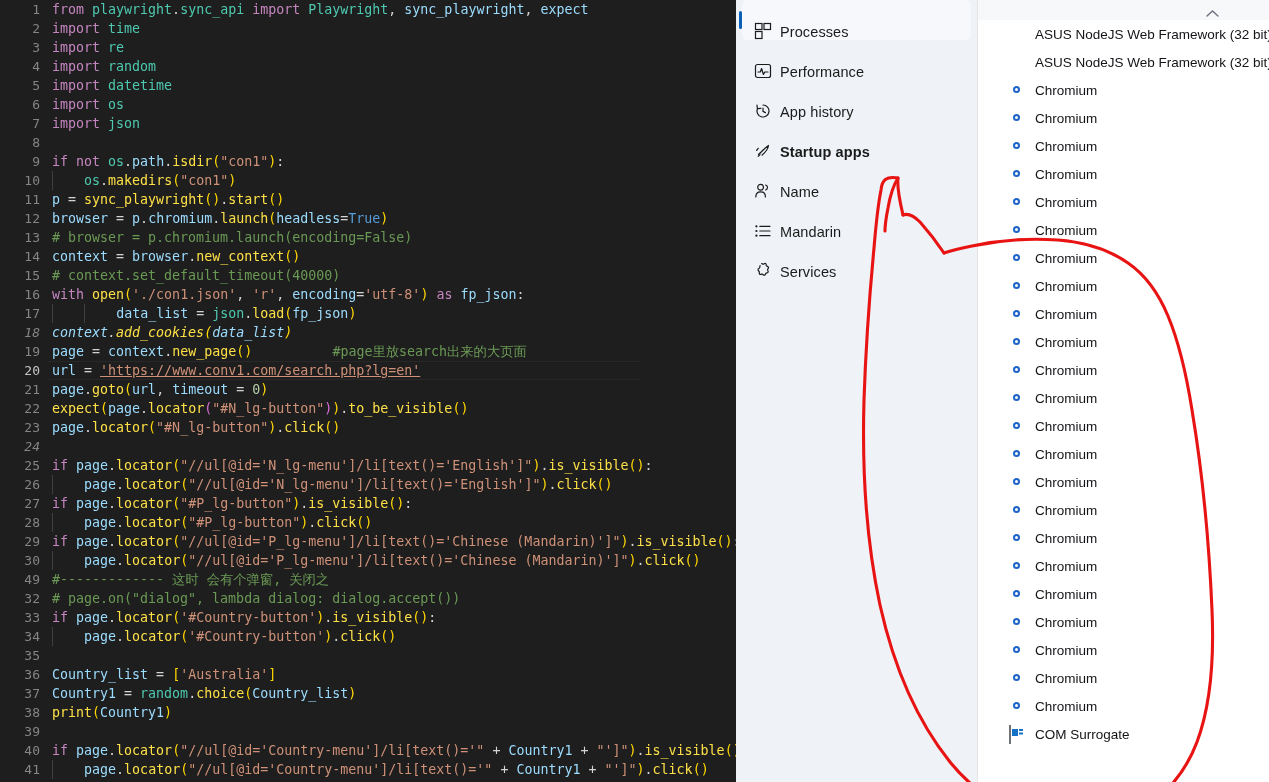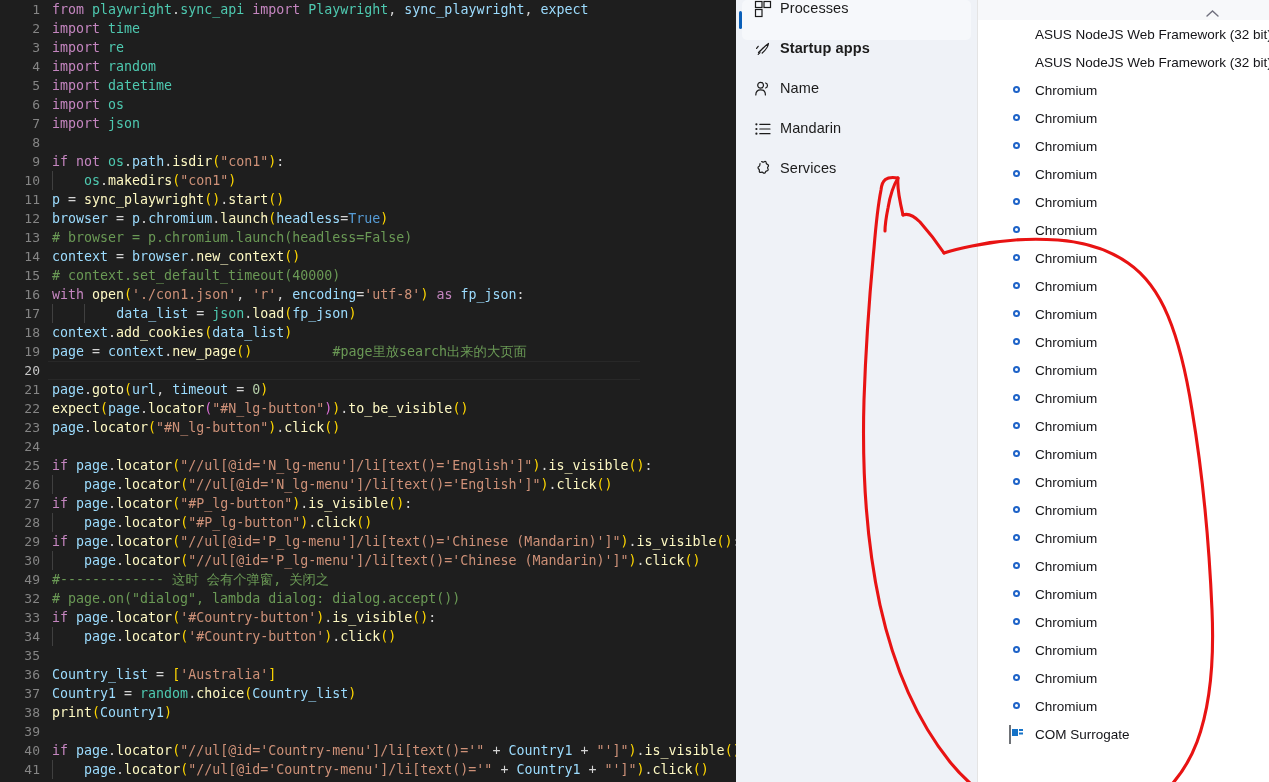--- a/index.html
+++ b/index.html
@@ -51,21 +51,21 @@
     border-bottom: 1px solid #282828;
   }
   .indent-guide {
     position: absolute; top: 0; bottom: 0; width: 1px;
     background: #404040;
   }
 
   
   .kw  { color: #c586c0; }   
   .kw2 { color: #569cd6; }   
-  .fn  { color: #fef9c3; }   
+  .fn  { color: #fde047; }   
   .var { color: #9cdcfe; }   
   .mod { color: #4ec9b0; }   
   .str { color: #ce9178; }   
   .num { color: #b5cea8; }   
   .cmt { color: #6a9955; }   
   .pun { color: #d4d4d4; }   
   .brk { color: #ffd700; }   
   .brk2{ color: #da70d6; }   
   .lnk { color: #ce9178; text-decoration: underline; }
 
@@ -79,21 +79,21 @@
   #tm-nav {
     position: absolute; left: 0; top: 0;
     width: 241px; height: 782px;
     background: #eff2f7;
   }
   .nav-item {
     position: relative;
     height: 40px;
     margin: 6px 6px 0 6px;
     border-radius: 5px;
-    display: flex; align-items: flex-start;
+    display: flex; align-items: flex-end;
     cursor: default;
   }
   .nav-item.selected { background: #f6f8fb; }
   .nav-item.selected .sel-bar {
     position: absolute; left: -3px; top: 11px;
     width: 3px; height: 18px; border-radius: 2px;
     background: #0a5fb8;
   }
   .nav-icon {
     width: 34px; margin-left: 4px;
@@ -207,32 +207,32 @@
         <div class="code-line" style="top: 38px; position: absolute; left: 0px; width: 736px;"><span class="ln">3</span><span class="ctext"><span class="kw">import</span><span class="pun"> </span><span class="mod">re</span></span></div>
         <div class="code-line" style="top: 57px; position: absolute; left: 0px; width: 736px;"><span class="ln">4</span><span class="ctext"><span class="kw">import</span><span class="pun"> </span><span class="mod">random</span></span></div>
         <div class="code-line" style="top: 76px; position: absolute; left: 0px; width: 736px;"><span class="ln">5</span><span class="ctext"><span class="kw">import</span><span class="pun"> </span><span class="mod">datetime</span></span></div>
         <div class="code-line" style="top: 95px; position: absolute; left: 0px; width: 736px;"><span class="ln">6</span><span class="ctext"><span class="kw">import</span><span class="pun"> </span><span class="mod">os</span></span></div>
         <div class="code-line" style="top: 114px; position: absolute; left: 0px; width: 736px;"><span class="ln">7</span><span class="ctext"><span class="kw">import</span><span class="pun"> </span><span class="mod">json</span></span></div>
         <div class="code-line" style="top: 133px; position: absolute; left: 0px; width: 736px;"><span class="ln">8</span><span class="ctext"></span></div>
         <div class="code-line" style="top: 152px; position: absolute; left: 0px; width: 736px;"><span class="ln">9</span><span class="ctext"><span class="kw">if</span><span class="pun"> </span><span class="kw">not</span><span class="pun"> </span><span class="mod">os</span><span class="pun">.</span><span class="var">path</span><span class="pun">.</span><span class="fn">isdir</span><span class="brk">(</span><span class="str">"con1"</span><span class="brk">)</span><span class="pun">:</span></span></div>
         <div class="code-line" style="top: 171px; position: absolute; left: 0px; width: 736px;"><span class="ln">10</span><span class="indent-guide" style="left: 52px;"></span><span class="ctext"><span class="pun"> </span><span class="pun"> </span><span class="pun"> </span><span class="pun"> </span><span class="mod">os</span><span class="pun">.</span><span class="fn">makedirs</span><span class="brk">(</span><span class="str">"con1"</span><span class="brk">)</span></span></div>
         <div class="code-line" style="top: 190px; position: absolute; left: 0px; width: 736px;"><span class="ln">11</span><span class="ctext"><span class="var">p</span><span class="pun"> </span><span class="pun">=</span><span class="pun"> </span><span class="fn">sync_playwright</span><span class="brk">(</span><span class="brk">)</span><span class="pun">.</span><span class="fn">start</span><span class="brk">(</span><span class="brk">)</span></span></div>
         <div class="code-line" style="top: 209px; position: absolute; left: 0px; width: 736px;"><span class="ln">12</span><span class="ctext"><span class="var">browser</span><span class="pun"> </span><span class="pun">=</span><span class="pun"> </span><span class="var">p</span><span class="pun">.</span><span class="var">chromium</span><span class="pun">.</span><span class="fn">launch</span><span class="brk">(</span><span class="var">headless</span><span class="pun">=</span><span class="kw2">True</span><span class="brk">)</span></span></div>
-        <div class="code-line" style="top: 228px; position: absolute; left: 0px; width: 736px;"><span class="ln">13</span><span class="ctext"><span class="cmt"># browser = p.chromium.launch(headless=False)</span></span></div>
+        <div class="code-line" style="top: 228px; position: absolute; left: 0px; width: 736px;"><span class="ln">13</span><span class="ctext"><span class="cmt"># browser = p.chromium.launch(encoding=False)</span></span></div>
         <div class="code-line" style="top: 247px; position: absolute; left: 0px; width: 736px;"><span class="ln">14</span><span class="ctext"><span class="var">context</span><span class="pun"> </span><span class="pun">=</span><span class="pun"> </span><span class="var">browser</span><span class="pun">.</span><span class="fn">new_context</span><span class="brk">(</span><span class="brk">)</span></span></div>
         <div class="code-line" style="top: 266px; position: absolute; left: 0px; width: 736px;"><span class="ln">15</span><span class="ctext"><span class="cmt"># context.set_default_timeout(40000)</span></span></div>
         <div class="code-line" style="top: 285px; position: absolute; left: 0px; width: 736px;"><span class="ln">16</span><span class="ctext"><span class="kw">with</span><span class="pun"> </span><span class="fn">open</span><span class="brk">(</span><span class="str">'./con1.json'</span><span class="pun">,</span><span class="pun"> </span><span class="str">'r'</span><span class="pun">,</span><span class="pun"> </span><span class="var">encoding</span><span class="pun">=</span><span class="str">'utf-8'</span><span class="brk">)</span><span class="pun"> </span><span class="kw">as</span><span class="pun"> </span><span class="var">fp_json</span><span class="pun">:</span></span></div>
         <div class="code-line" style="top: 304px; position: absolute; left: 0px; width: 736px;"><span class="ln">17</span><span class="indent-guide" style="left: 52px;"></span><span class="indent-guide" style="left: 84px;"></span><span class="ctext"><span class="pun"> </span><span class="pun"> </span><span class="pun"> </span><span class="pun"> </span><span class="pun"> </span><span class="pun"> </span><span class="pun"> </span><span class="pun"> </span><span class="var">data_list</span><span class="pun"> </span><span class="pun">=</span><span class="pun"> </span><span class="mod">json</span><span class="pun">.</span><span class="fn">load</span><span class="brk">(</span><span class="var">fp_json</span><span class="brk">)</span></span></div>
-        <div class="code-line" style="top: 323px; position: absolute; left: 0px; width: 652px;"><span class="ln">18</span><span class="ctext"><span class="var">context</span><span class="pun">.</span><span class="fn">add_cookies</span><span class="brk">(</span><span class="var">data_list</span><span class="brk">)</span></span></div>
+        <div class="code-line" style="top: 323px; position: absolute; left: 0px; width: 652px; font-style: italic;"><span class="ln">18</span><span class="ctext"><span class="var">context</span><span class="pun">.</span><span class="fn">add_cookies</span><span class="brk">(</span><span class="var">data_list</span><span class="brk">)</span></span></div>
         <div class="code-line" style="top: 342px; position: absolute; left: 0px; width: 736px;"><span class="ln">19</span><span class="ctext"><span class="var">page</span><span class="pun"> </span><span class="pun">=</span><span class="pun"> </span><span class="var">context</span><span class="pun">.</span><span class="fn">new_page</span><span class="brk">(</span><span class="brk">)</span><span class="pun"> </span><span class="pun"> </span><span class="pun"> </span><span class="pun"> </span><span class="pun"> </span><span class="pun"> </span><span class="pun"> </span><span class="pun"> </span><span class="pun"> </span><span class="pun"> </span><span class="cmt">#page里放search出来的大页面</span></span></div>
-        <div class="code-line active" style="top: 361px; position: absolute; left: 0px; width: 640px;"><span class="ln">20</span></div>
+        <div class="code-line active" style="top: 361px; position: absolute; left: 0px; width: 640px;"><span class="ln">20</span><span class="ctext"><span class="var">url</span><span class="pun"> </span><span class="pun">=</span><span class="pun"> </span><span class="lnk">'https://www.conv1.com/search.php?lg=en'</span></span></div>
         <div class="code-line" style="top: 380px; position: absolute; left: 0px; width: 736px;"><span class="ln">21</span><span class="ctext"><span class="var">page</span><span class="pun">.</span><span class="fn">goto</span><span class="brk">(</span><span class="var">url</span><span class="pun">,</span><span class="pun"> </span><span class="var">timeout</span><span class="pun"> </span><span class="pun">=</span><span class="pun"> </span><span class="num">0</span><span class="brk">)</span></span></div>
         <div class="code-line" style="top: 399px; position: absolute; left: 0px; width: 736px;"><span class="ln">22</span><span class="ctext"><span class="fn">expect</span><span class="brk">(</span><span class="var">page</span><span class="pun">.</span><span class="fn">locator</span><span class="brk2">(</span><span class="str">"#N_lg-button"</span><span class="brk2">)</span><span class="brk">)</span><span class="pun">.</span><span class="fn">to_be_visible</span><span class="brk">(</span><span class="brk">)</span></span></div>
         <div class="code-line" style="top: 418px; position: absolute; left: 0px; width: 736px;"><span class="ln">23</span><span class="ctext"><span class="var">page</span><span class="pun">.</span><span class="fn">locator</span><span class="brk">(</span><span class="str">"#N_lg-button"</span><span class="brk">)</span><span class="pun">.</span><span class="fn">click</span><span class="brk">(</span><span class="brk">)</span></span></div>
-        <div class="code-line" style="top: 437px; position: absolute; left: 0px; width: 736px;"><span class="ln">24</span><span class="ctext"></span></div>
+        <div class="code-line" style="top: 437px; position: absolute; left: 0px; width: 736px; font-style: italic;"><span class="ln">24</span><span class="ctext"></span></div>
         <div class="code-line" style="top: 456px; position: absolute; left: 0px; width: 736px;"><span class="ln">25</span><span class="ctext"><span class="kw">if</span><span class="pun"> </span><span class="var">page</span><span class="pun">.</span><span class="fn">locator</span><span class="brk">(</span><span class="str">"//ul[@id='N_lg-menu']/li[text()='English']"</span><span class="brk">)</span><span class="pun">.</span><span class="fn">is_visible</span><span class="brk">(</span><span class="brk">)</span><span class="pun">:</span></span></div>
         <div class="code-line" style="top: 475px; position: absolute; left: 0px; width: 736px;"><span class="ln">26</span><span class="indent-guide" style="left: 52px;"></span><span class="ctext"><span class="pun"> </span><span class="pun"> </span><span class="pun"> </span><span class="pun"> </span><span class="var">page</span><span class="pun">.</span><span class="fn">locator</span><span class="brk">(</span><span class="str">"//ul[@id='N_lg-menu']/li[text()='English']"</span><span class="brk">)</span><span class="pun">.</span><span class="fn">click</span><span class="brk">(</span><span class="brk">)</span></span></div>
         <div class="code-line" style="top: 494px; position: absolute; left: 0px; width: 736px;"><span class="ln">27</span><span class="ctext"><span class="kw">if</span><span class="pun"> </span><span class="var">page</span><span class="pun">.</span><span class="fn">locator</span><span class="brk">(</span><span class="str">"#P_lg-button"</span><span class="brk">)</span><span class="pun">.</span><span class="fn">is_visible</span><span class="brk">(</span><span class="brk">)</span><span class="pun">:</span></span></div>
         <div class="code-line" style="top: 513px; position: absolute; left: 0px; width: 736px;"><span class="ln">28</span><span class="indent-guide" style="left: 52px;"></span><span class="ctext"><span class="pun"> </span><span class="pun"> </span><span class="pun"> </span><span class="pun"> </span><span class="var">page</span><span class="pun">.</span><span class="fn">locator</span><span class="brk">(</span><span class="str">"#P_lg-button"</span><span class="brk">)</span><span class="pun">.</span><span class="fn">click</span><span class="brk">(</span><span class="brk">)</span></span></div>
         <div class="code-line" style="top: 532px; position: absolute; left: 0px; width: 736px;"><span class="ln">29</span><span class="ctext"><span class="kw">if</span><span class="pun"> </span><span class="var">page</span><span class="pun">.</span><span class="fn">locator</span><span class="brk">(</span><span class="str">"//ul[@id='P_lg-menu']/li[text()='Chinese (Mandarin)']"</span><span class="brk">)</span><span class="pun">.</span><span class="fn">is_visible</span><span class="brk">(</span><span class="brk">)</span><span class="pun">:</span></span></div>
         <div class="code-line" style="top: 551px; position: absolute; left: 0px; width: 736px;"><span class="ln">30</span><span class="indent-guide" style="left: 52px;"></span><span class="ctext"><span class="pun"> </span><span class="pun"> </span><span class="pun"> </span><span class="pun"> </span><span class="var">page</span><span class="pun">.</span><span class="fn">locator</span><span class="brk">(</span><span class="str">"//ul[@id='P_lg-menu']/li[text()='Chinese (Mandarin)']"</span><span class="brk">)</span><span class="pun">.</span><span class="fn">click</span><span class="brk">(</span><span class="brk">)</span></span></div>
         <div class="code-line" style="top: 570px; position: absolute; left: 0px; width: 736px;"><span class="ln">49</span><span class="ctext"><span class="cmt">#------------- 这时 会有个弹窗, 关闭之</span></span></div>
         <div class="code-line" style="top: 589px; position: absolute; left: 0px; width: 736px;"><span class="ln">32</span><span class="ctext"><span class="cmt"># page.on("dialog", lambda dialog: dialog.accept())</span></span></div>
         <div class="code-line" style="top: 608px; position: absolute; left: 0px; width: 736px;"><span class="ln">33</span><span class="ctext"><span class="kw">if</span><span class="pun"> </span><span class="var">page</span><span class="pun">.</span><span class="fn">locator</span><span class="brk">(</span><span class="str">'#Country-button'</span><span class="brk">)</span><span class="pun">.</span><span class="fn">is_visible</span><span class="brk">(</span><span class="brk">)</span><span class="pun">:</span></span></div>
         <div class="code-line" style="top: 627px; position: absolute; left: 0px; width: 736px;"><span class="ln">34</span><span class="indent-guide" style="left: 52px;"></span><span class="ctext"><span class="pun"> </span><span class="pun"> </span><span class="pun"> </span><span class="pun"> </span><span class="var">page</span><span class="pun">.</span><span class="fn">locator</span><span class="brk">(</span><span class="str">'#Country-button'</span><span class="brk">)</span><span class="pun">.</span><span class="fn">click</span><span class="brk">(</span><span class="brk">)</span></span></div>
@@ -252,20 +252,39 @@
         <div class="nav-item selected" style="margin-top: 0px;">
           <span class="sel-bar"></span>
           <span class="nav-icon">
             <svg width="18" height="18" viewBox="0 0 18 18" fill="none">
               <rect x="1.5" y="1.5" width="6.5" height="6" stroke="#1b1b1b" stroke-width="1.2"></rect>
               <rect x="10" y="1.5" width="6.5" height="6" stroke="#1b1b1b" stroke-width="1.2"></rect>
               <rect x="1.5" y="9.5" width="6.5" height="7" stroke="#1b1b1b" stroke-width="1.2"></rect>
             </svg>
           </span>
           <span class="nav-label">Processes</span>
+        </div>
+        <div class="nav-item" style="margin-top: 0px;">
+          <span class="nav-icon">
+            <svg width="18" height="18" viewBox="0 0 18 18" fill="none">
+              <rect x="1.5" y="2.5" width="15" height="13" rx="2" stroke="#1b1b1b" stroke-width="1.2"></rect>
+              <path d="M4 10 L6.3 10 L7.6 6.5 L9.4 12.5 L10.8 10 L14 10" stroke="#1b1b1b" stroke-width="1.2" stroke-linejoin="round" stroke-linecap="round" fill="none"></path>
+            </svg>
+          </span>
+          <span class="nav-label">Performance</span>
+        </div>
+        <div class="nav-item" style="margin-top: 0px;">
+          <span class="nav-icon">
+            <svg width="18" height="18" viewBox="0 0 18 18" fill="none">
+              <path d="M9 3 A6 6 0 1 1 3.6 6.4" stroke="#1b1b1b" stroke-width="1.2" fill="none" stroke-linecap="round"></path>
+              <path d="M3 3.2 L3.4 6.7 L6.9 6.4" stroke="#1b1b1b" stroke-width="1.2" fill="none" stroke-linejoin="round" stroke-linecap="round"></path>
+              <path d="M9 6 L9 9.3 L11.4 10.6" stroke="#1b1b1b" stroke-width="1.2" fill="none" stroke-linecap="round"></path>
+            </svg>
+          </span>
+          <span class="nav-label">App history</span>
         </div>
         <div class="nav-item" style="margin-top: 0px; font-weight: bold;">
           <span class="nav-icon">
             <svg width="18" height="18" viewBox="0 0 18 18" fill="none">
               <path d="M4.5 12.5 C7 10.5 10.5 6 14.5 3.5 C14 7.5 10.5 11 8.2 13" stroke="#1b1b1b" stroke-width="1.2" fill="none" stroke-linejoin="round" stroke-linecap="round"></path>
               <path d="M2.6 8.4 L4.2 6.3 M4.2 14.4 L6 12.6" stroke="#1b1b1b" stroke-width="1.2" stroke-linecap="round"></path>
             </svg>
           </span>
           <span class="nav-label">Startup apps</span>
         </div>

